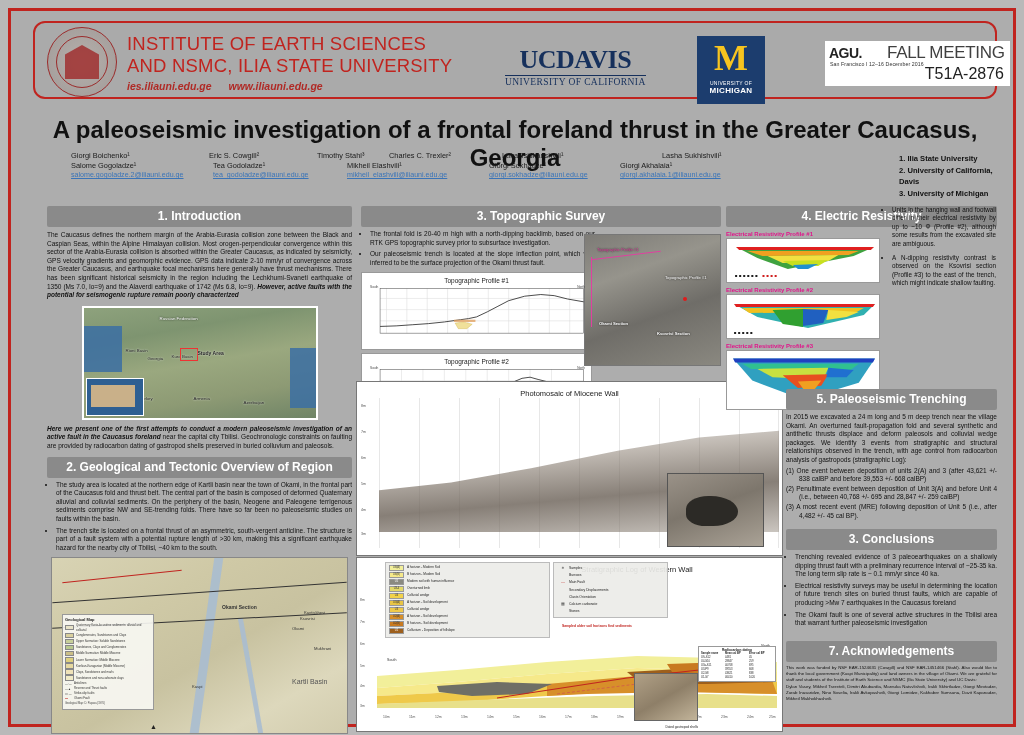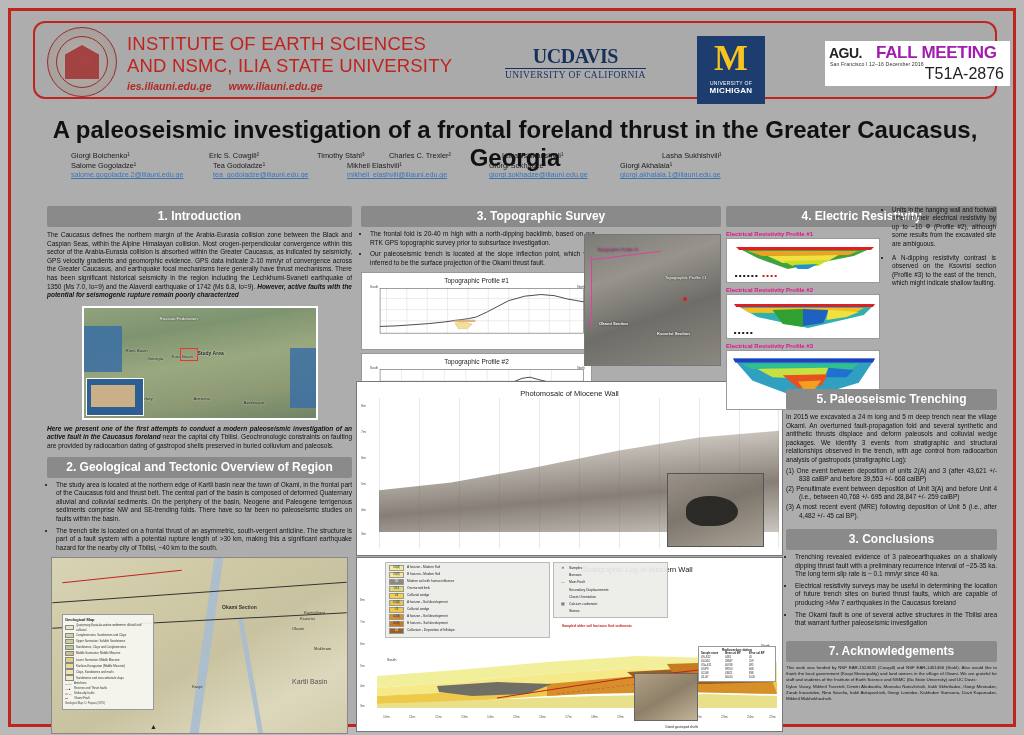--- a/index.html
+++ b/index.html
@@ -42,36 +42,36 @@
   .inst-l1,.inst-l2{
     color:#c0241f;font-size:18.5px;letter-spacing:.2px;line-height:22px;white-space:nowrap;
   }
   .inst-urls{
     margin-top:3px;color:#b02a26;font-size:10.5px;font-style:italic;font-weight:bold;
   }
   .inst-urls span{margin-right:14px;}
   .ucdavis{
     position:absolute;left:470px;top:22px;text-align:center;
   }
-  .ucd-main{font-family:"Liberation Serif",serif;font-size:20px;color:#16305c;letter-spacing:-.5px;font-weight:bold;}
+  .ucd-main{font-family:"Liberation Serif",serif;font-size:26px;color:#16305c;letter-spacing:-.5px;font-weight:bold;}
   .ucd-sub{font-family:"Liberation Serif",serif;font-size:9.5px;color:#16305c;letter-spacing:.4px;border-top:1.5px solid #16305c;padding-top:1px;margin-top:0px;}
   .umich{
     position:absolute;left:662px;top:13px;width:68px;height:68px;background:#1c3d6e;text-align:center;
   }
   .umich-m{
     color:#f7c41f;font-family:"Liberation Serif",serif;font-size:36px;font-weight:bold;line-height:44px;
   }
   .umich-t1{color:#fff;font-size:5px;letter-spacing:.3px;line-height:6px;}
   .umich-t2{color:#fff;font-size:8px;font-weight:bold;letter-spacing:.3px;line-height:10px;}
   .agu{
     position:absolute;left:790px;top:18px;width:185px;height:45px;background:#fff;
   }
   .agu-row{position:relative;height:24px;}
   .agu-logo{position:absolute;left:4px;top:4px;font-size:14px;font-weight:bold;color:#222;letter-spacing:-.5px;}
-  .agu-fm{position:absolute;left:51px;top:2px;font-size:17px;font-weight:bold;color:#a21caf;letter-spacing:-.3px;}
+  .agu-fm{position:absolute;left:62px;top:2px;font-size:17px;font-weight:normal;color:#404040;letter-spacing:-.3px;}
   .agu-sub{position:absolute;left:5px;top:20px;font-size:5.2px;color:#333;letter-spacing:.1px;}
   .agu-code{position:absolute;right:6px;top:24px;font-size:16px;color:#222;}
   
   .title{
     position:absolute;left:0;top:105px;width:1008px;text-align:center;
     font-size:24px;font-weight:bold;color:#111;
   }
   .authors{
     position:absolute;left:60px;top:140px;width:770px;font-size:7.4px;color:#111;
   }
@@ -247,20 +247,25 @@
       <span class="a-cell" style="width:131px">Giorgi Sokhadze¹</span>
       <span class="a-cell">Giorgi Akhalaia¹</span>
     </div>
     <div class="author-row mails">
       <span class="a-cell" style="width:142px">salome.gogoladze.2@iliauni.edu.ge</span>
       <span class="a-cell" style="width:134px">tea_godoladze@iliauni.edu.ge</span>
       <span class="a-cell" style="width:142px">mikheil_elashvili@iliauni.edu.ge</span>
       <span class="a-cell" style="width:131px">giorgi.sokhadze@iliauni.edu.ge</span>
       <span class="a-cell">giorgi.akhalaia.1@iliauni.edu.ge</span>
     </div>
+  </div>
+  <div class="affil">
+    <div>1. Ilia State University</div>
+    <div>2. University of California, Davis</div>
+    <div>3. University of Michigan</div>
   </div>
 
   <div class="col1">
     <div class="sec-head">1. Introduction</div>
     <div class="body-txt" style="margin-top:4px;">
       <span>The Caucasus defines the northern margin of the Arabia-Eurasia collision zone between the Black and Caspian Seas, within the Alpine Himalayan collision. Most orogen-perpendicular convergence within this sector of the Arabia-Eurasia collision is absorbed within the Greater Caucasus, as indicated by seismicity, GPS velocity gradients and geomorphic evidence. GPS data indicate 2-10 mm/yr of convergence across the Greater Caucasus, and earthquake focal mechanisms here generally have thrust mechanisms. There has been significant historical seismicity in the region including the  Lechkhumi-Svaneti earthquake of 1350 (Ms 7.0, Io=9) and the Alaverdi earthquake of 1742 (Ms 6.8, Io=9).</span>
       <i>However, active faults with the potential for seismogenic rupture remain poorly characterized</i>
     </div>
 
     <div class="map1">

